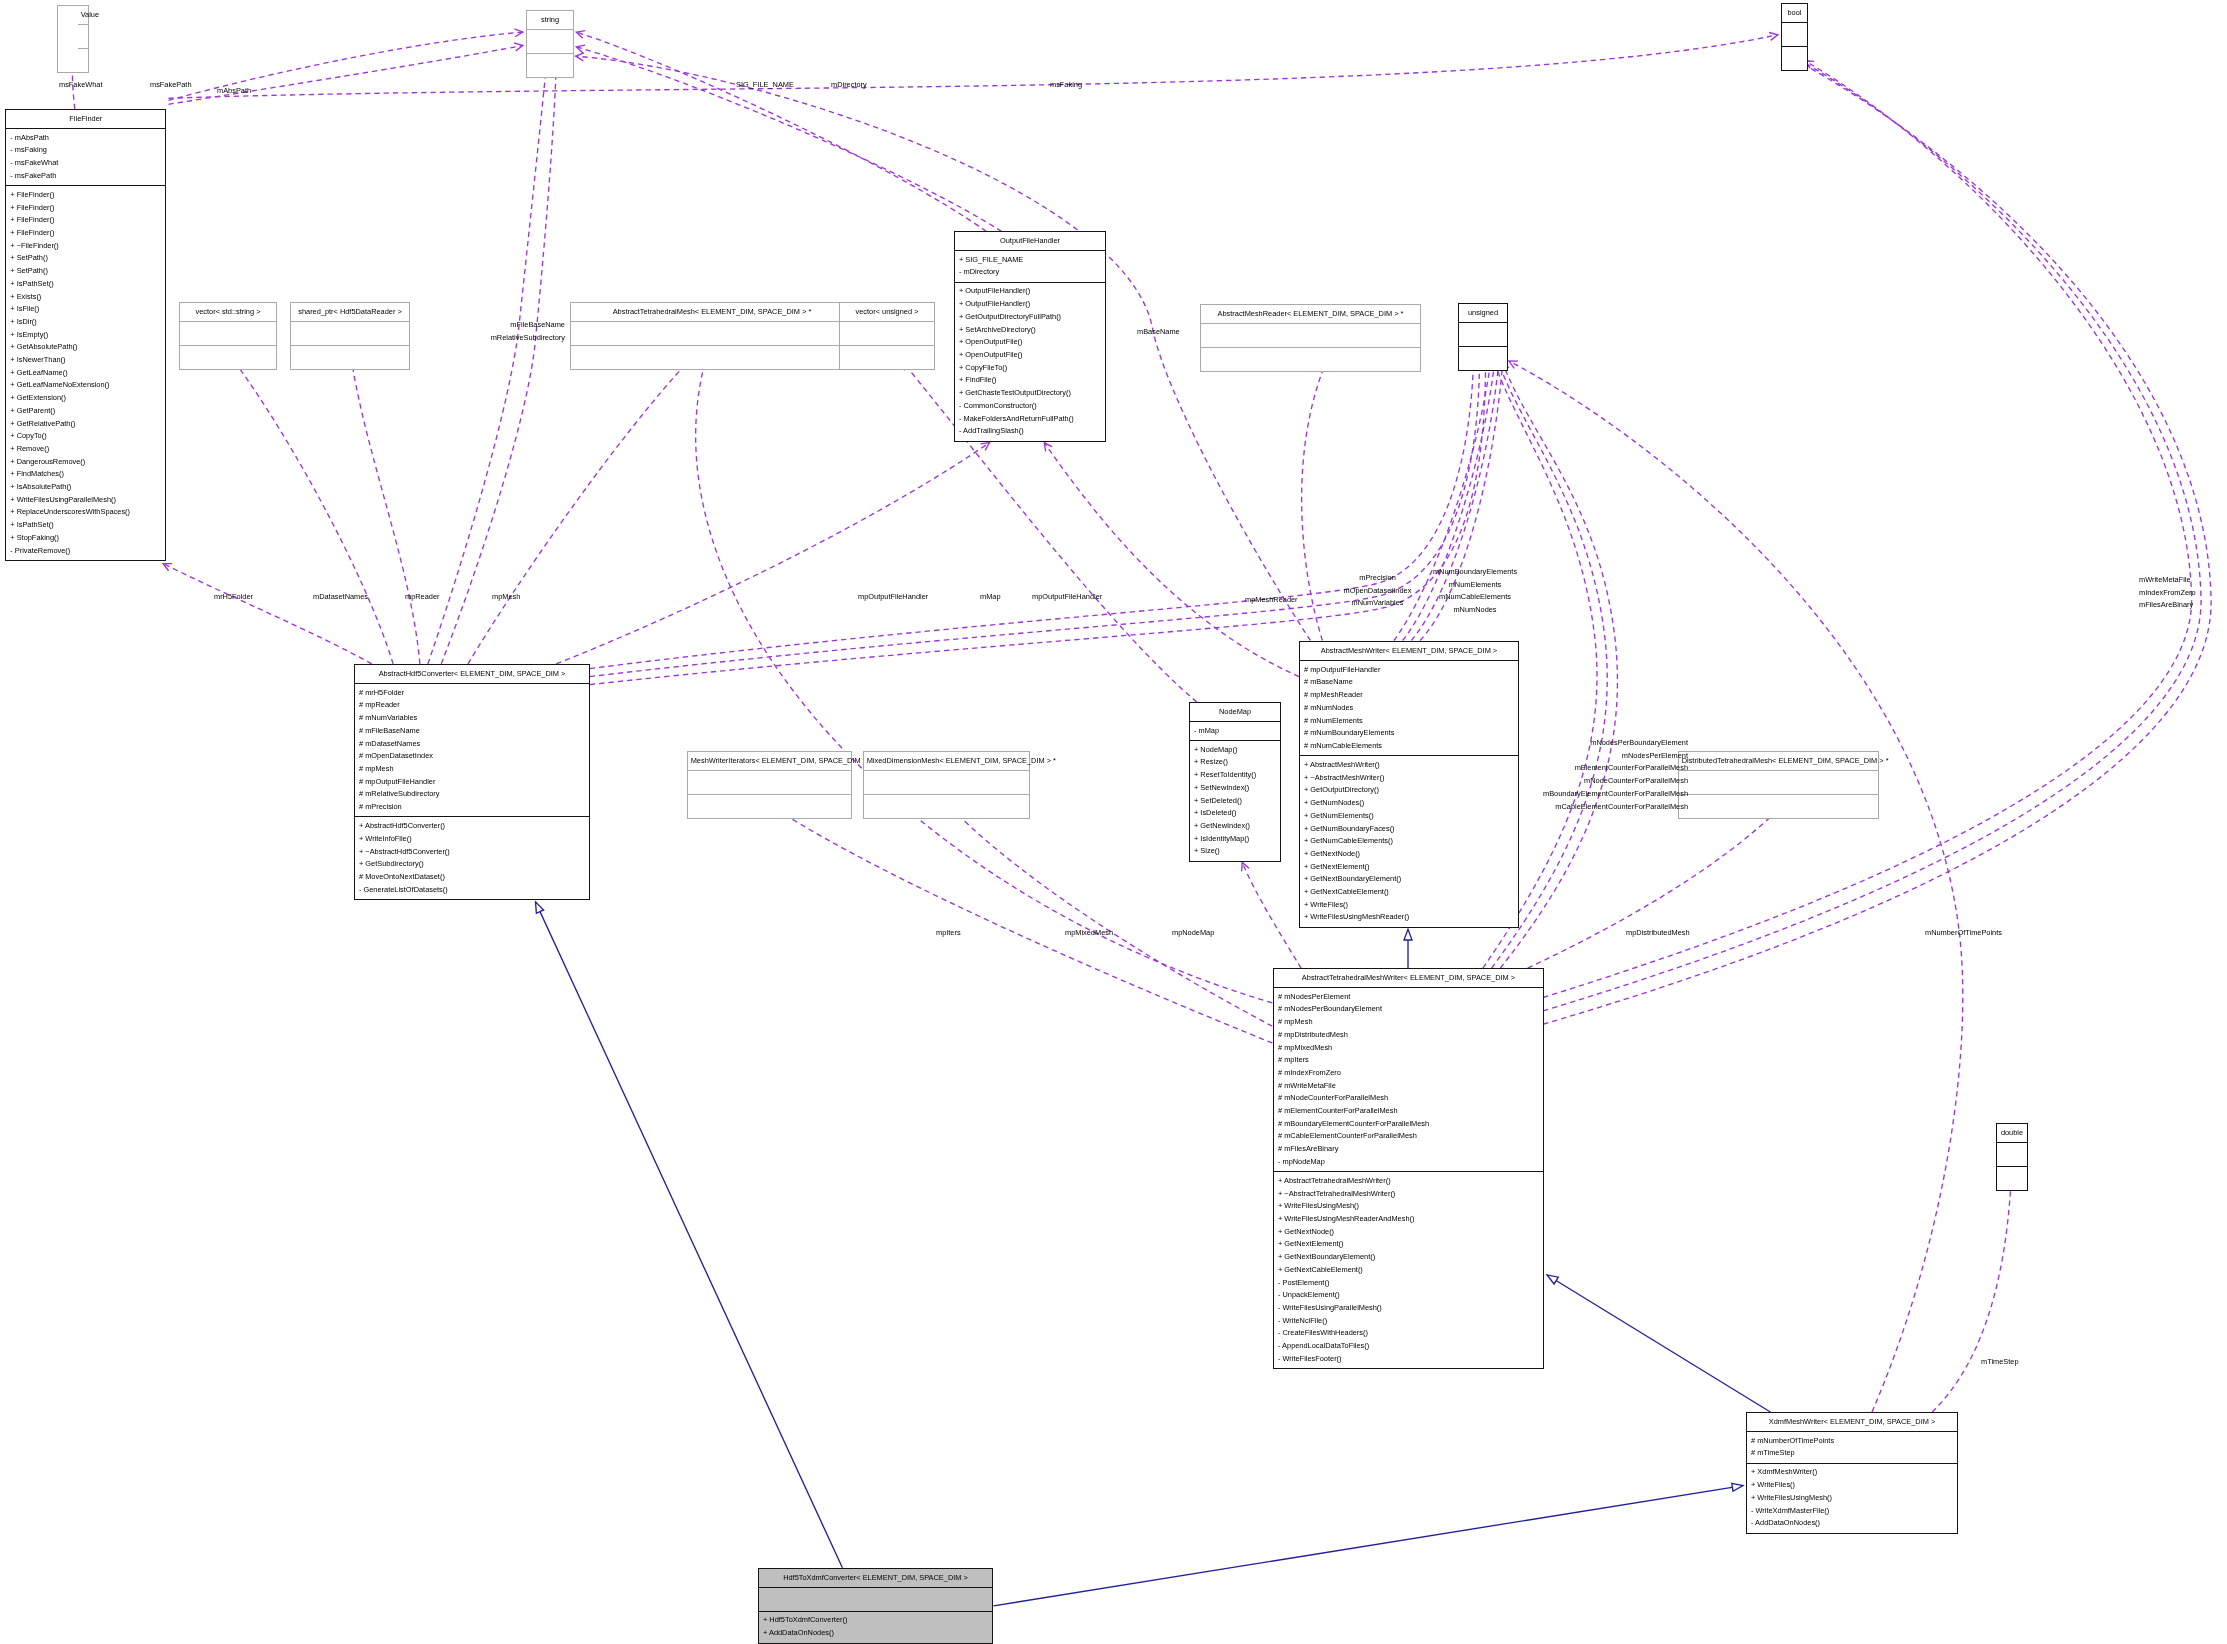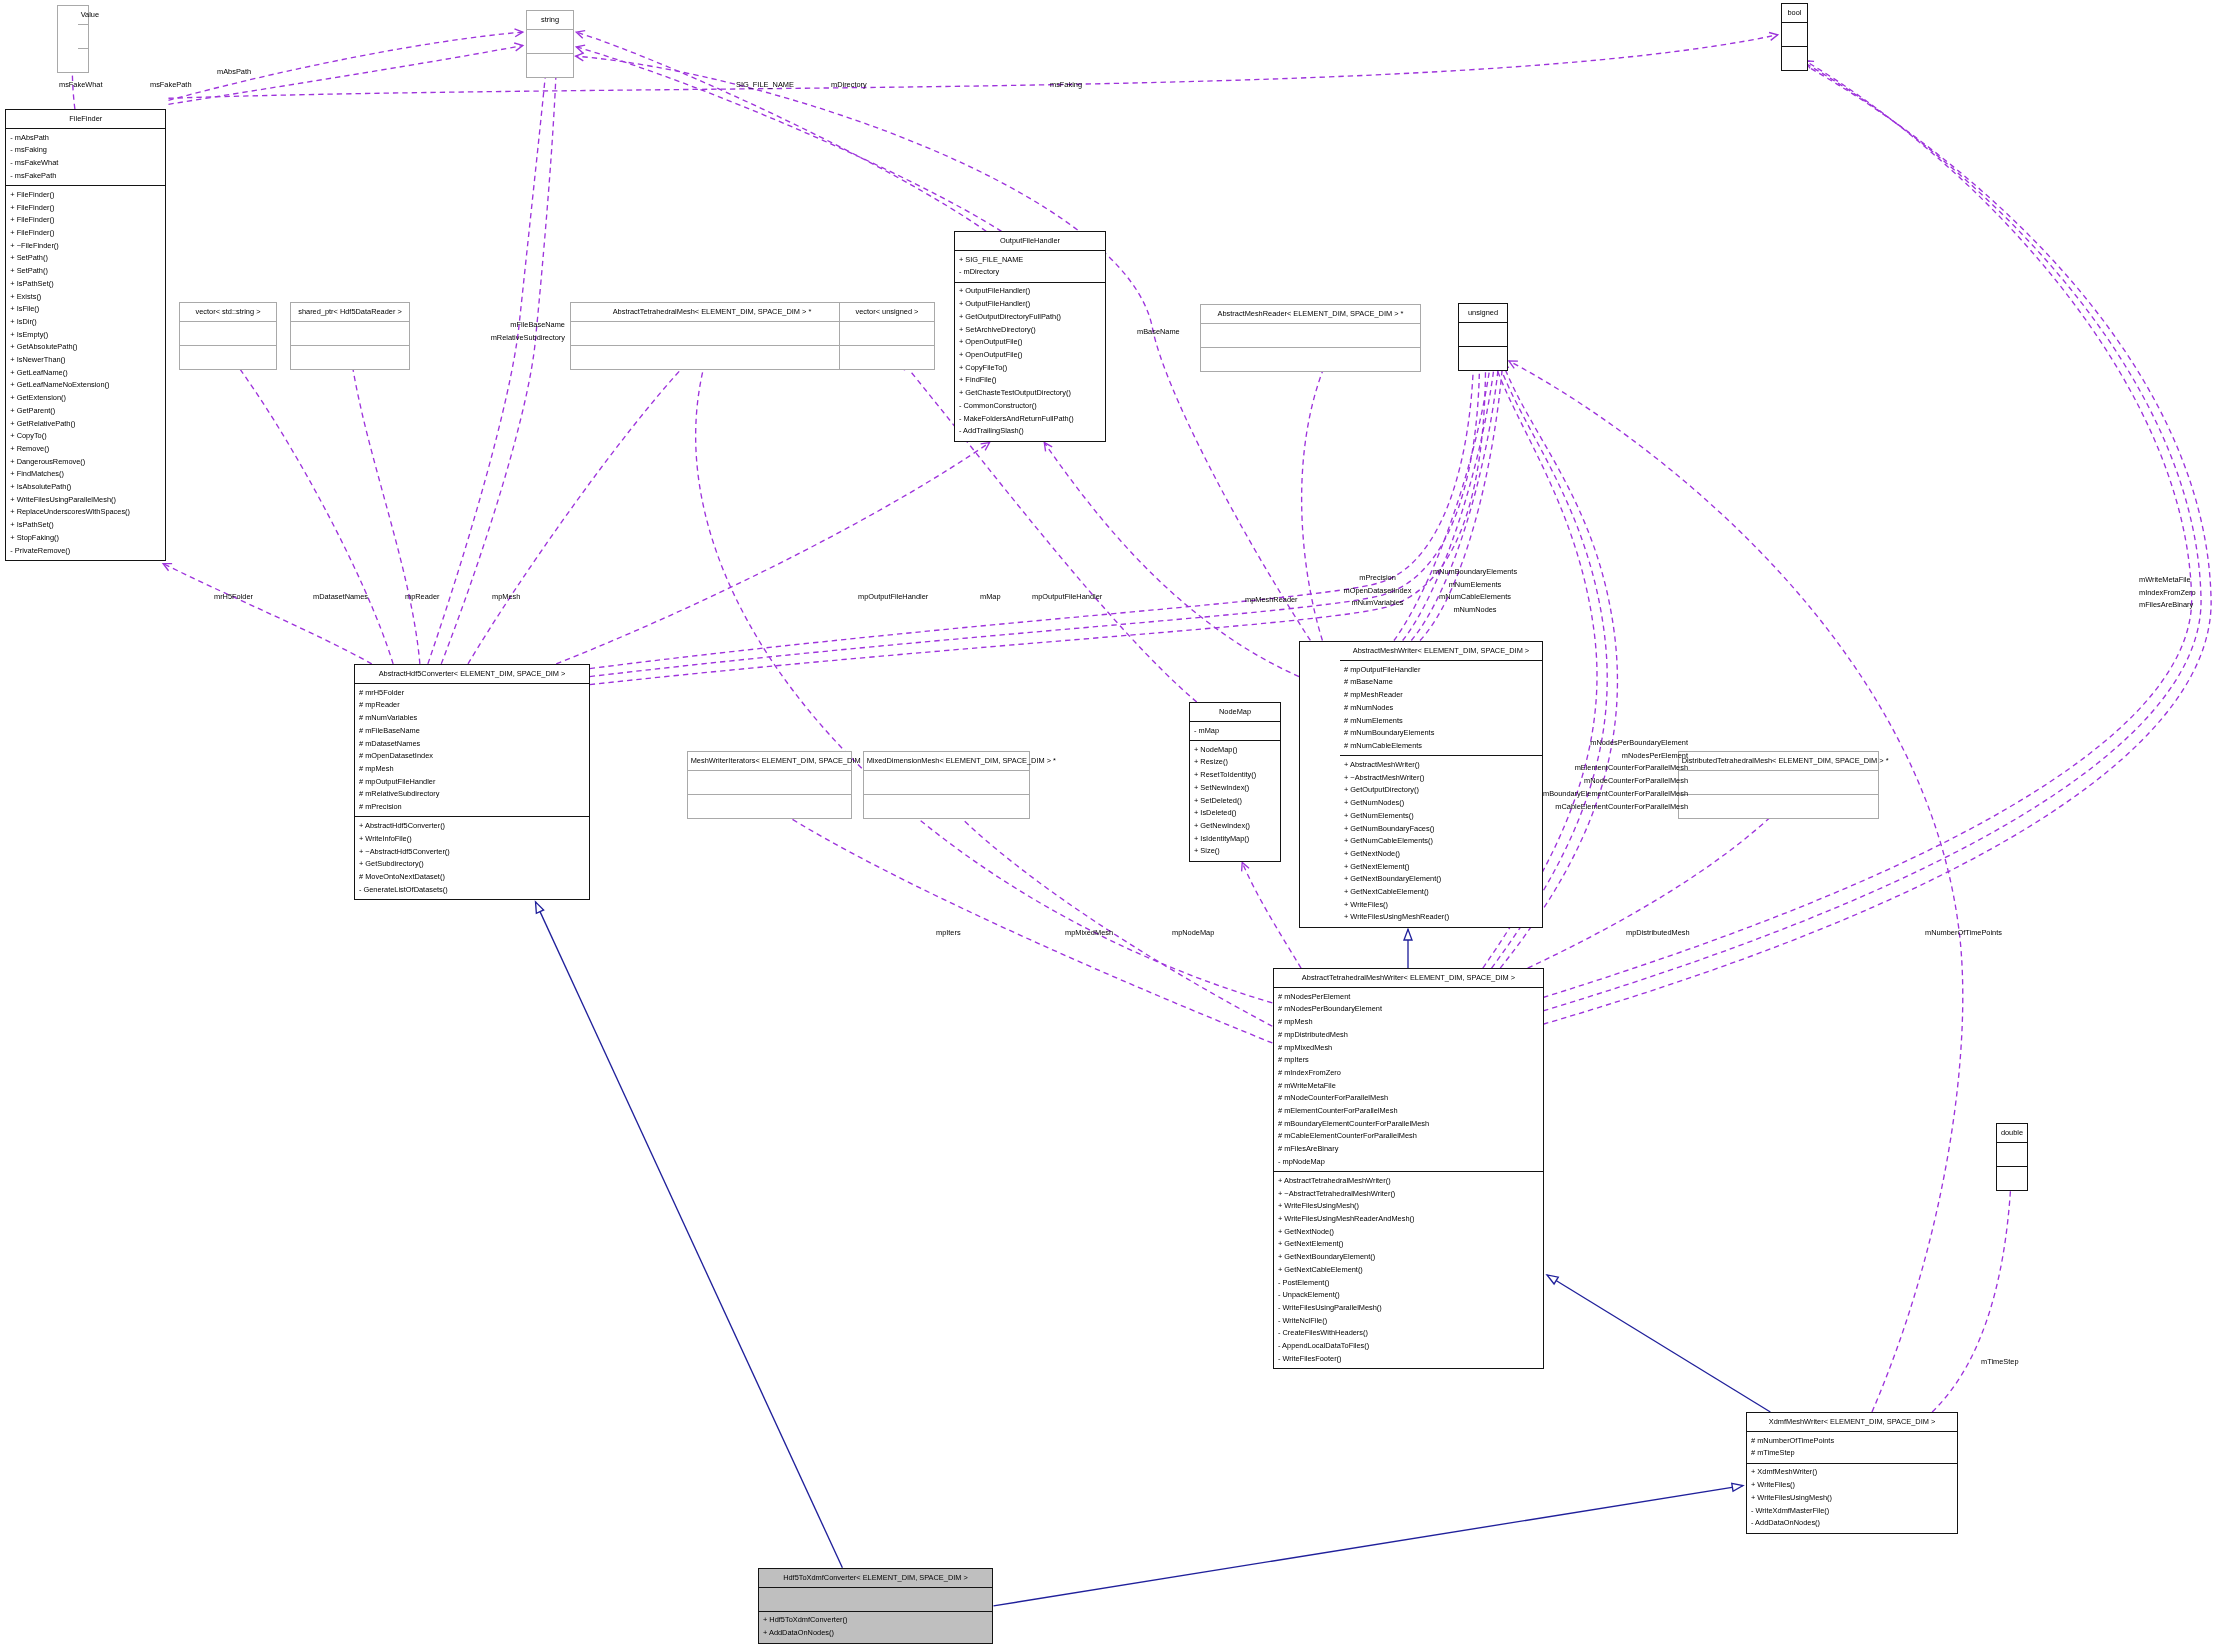--- a/index.html
+++ b/index.html
@@ -213,21 +213,21 @@
         <div class="m">+ Resize()</div>
         <div class="m">+ ResetToIdentity()</div>
         <div class="m">+ SetNewIndex()</div>
         <div class="m">+ SetDeleted()</div>
         <div class="m">+ IsDeleted()</div>
         <div class="m">+ GetNewIndex()</div>
         <div class="m">+ IsIdentityMap()</div>
         <div class="m">+ Size()</div>
       </div>
     </div>
-    <div class="cls solid" style="left: 1299px; top: 641px; width: 244px; padding-left: 40px;">
+    <div class="cls solid" style="left: 1299px; top: 641px; width: 220px;">
       <div class="t">AbstractMeshWriter&lt; ELEMENT_DIM, SPACE_DIM &gt;</div>
       <div class="sec">
         <div class="m"># mpOutputFileHandler</div>
         <div class="m"># mBaseName</div>
         <div class="m"># mpMeshReader</div>
         <div class="m"># mNumNodes</div>
         <div class="m"># mNumElements</div>
         <div class="m"># mNumBoundaryElements</div>
         <div class="m"># mNumCableElements</div>
       </div>
@@ -324,21 +324,21 @@
       <div class="t">double</div>
       <div class="sec empty"></div>
       <div class="sec empty"></div>
     </div>
     <div class="elabel" style="left: 59px; top: 79px; text-align: left;">
       <div>msFakeWhat</div>
     </div>
     <div class="elabel" style="left: 150px; top: 79px; text-align: left;">
       <div>msFakePath</div>
     </div>
-    <div class="elabel" style="left: 217px; top: 66px; text-align: center;">
+    <div class="elabel" style="left: 217px; top: 85px; text-align: center;">
       <div>mAbsPath</div>
     </div>
     <div class="elabel" style="left: 736px; top: 79px; text-align: left;">
       <div>SIG_FILE_NAME</div>
     </div>
     <div class="elabel" style="left: 831px; top: 79px; text-align: left;">
       <div>mDirectory</div>
     </div>
     <div class="elabel" style="left: 1050px; top: 79px; text-align: left;">
       <div>msFaking</div>

